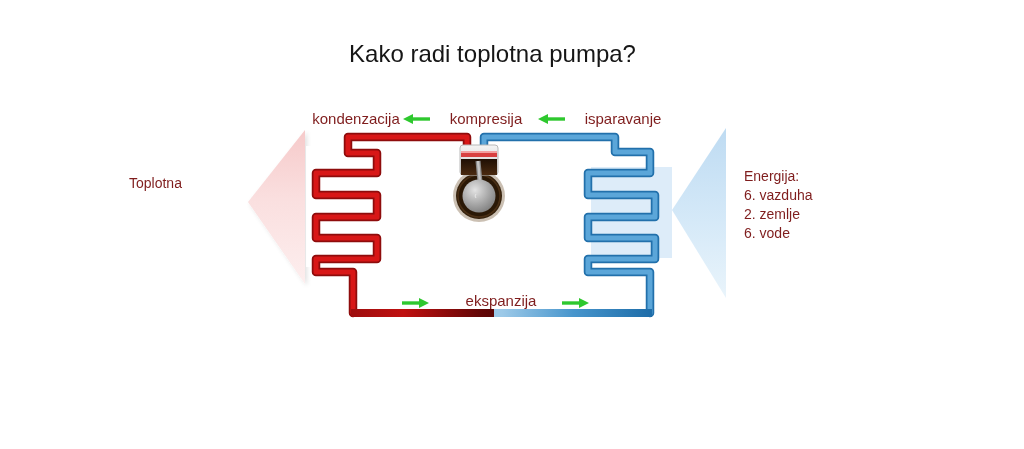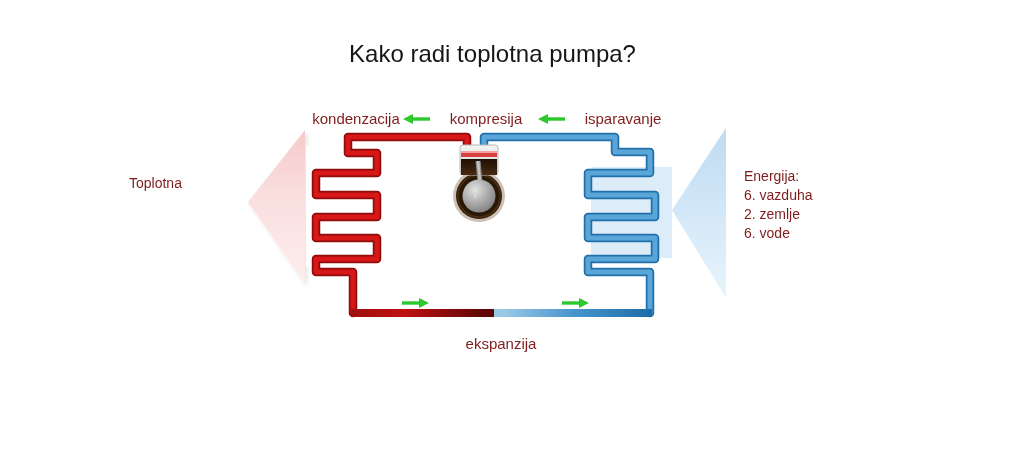--- a/index.html
+++ b/index.html
@@ -122,21 +122,21 @@
         <polygon points="589,303 579,298 579,308" stroke="none"></polygon>
       </g>
     </g>
   </svg>
 
   <div class="abs title">Kako radi toplotna pumpa?</div>
 
   <div class="abs flow-label" style="left:296px;top:110px;">kondenzacija</div>
   <div class="abs flow-label" style="left:426px;top:110px;">kompresija</div>
   <div class="abs flow-label" style="left:563px;top:110px;">isparavanje</div>
-  <div class="abs flow-label" style="left:441px;top:292px;margin-top:43px;">ekspanzija</div>
+  <div class="abs flow-label" style="left:441px;top:292px;">ekspanzija</div>
 
   <div class="abs note" style="left:129px;top:166px;">
     <span>Toplotna</span>
   </div>
 
   <div class="abs note" style="left:744px;top:159px;">
     <span>Energija:</span>
     <span>6. vazduha</span>
     <span>2. zemlje</span>
     <span>6. vode</span>

